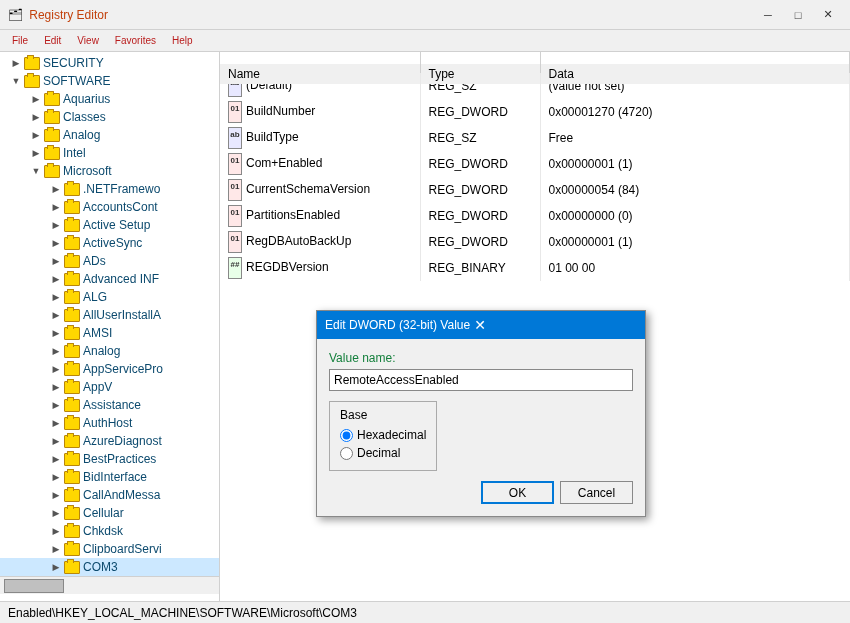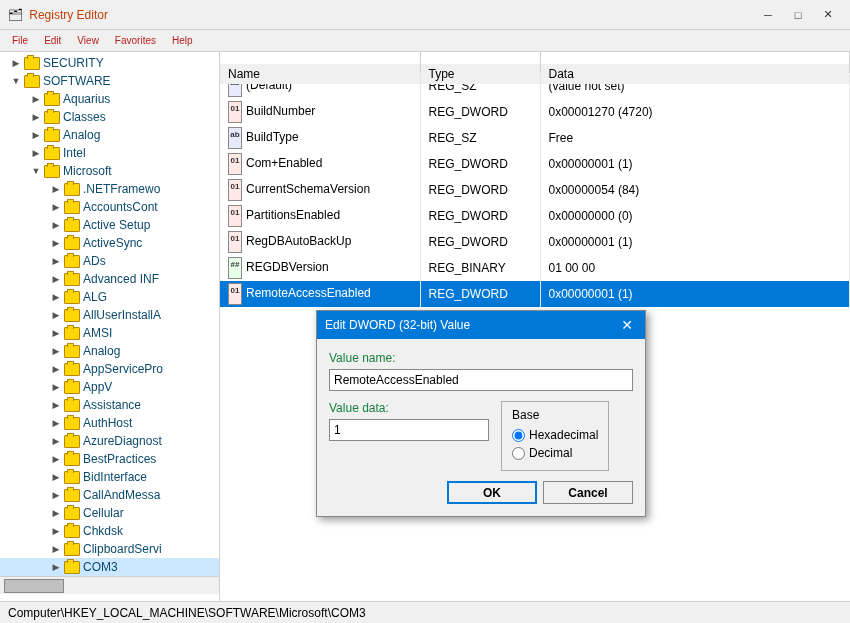--- a/index.html
+++ b/index.html
@@ -200,21 +200,20 @@
       top: 310px;
       left: 316px;
     }
     .dialog-title-bar {
       background: #0078d7;
       color: white;
       height: 28px;
       display: flex;
       align-items: center;
       padding: 0 8px;
-      justify-content: space-between;
     }
     .dialog-title-text { font-size: 12px; }
     .dialog-close-btn {
       width: 20px;
       height: 20px;
       background: transparent;
       border: none;
       color: white;
       font-size: 14px;
       cursor: pointer;
@@ -268,30 +267,29 @@
       margin-bottom: 4px;
       font-size: 12px;
     }
     .dialog-buttons {
       display: flex;
       justify-content: flex-end;
       gap: 6px;
       margin-top: 10px;
     }
     .dialog-btn {
-      width: 90px;
+      width: 73px;
       height: 23px;
       background: #f0f0f0;
       border: 1px solid #888;
       font-size: 12px;
       cursor: pointer;
       display: flex;
       align-items: center;
       justify-content: center;
-      font-weight: bold;
     }
     .dialog-btn.default-btn {
       border: 2px solid #0078d7;
     }
 
     
     .scroll-area {
       height: 18px;
       background: #f0f0f0;
       border-top: 1px solid #d0d0d0;
@@ -555,44 +553,35 @@
           <tr>
             <td><span class="reg-icon dword">01</span>RegDBAutoBackUp</td>
             <td>REG_DWORD</td>
             <td>0x00000001 (1)</td>
           </tr>
           <tr>
             <td><span class="reg-icon binary">##</span>REGDBVersion</td>
             <td>REG_BINARY</td>
             <td>01 00 00</td>
           </tr>
-          <tr class="selected">
-            <td><span class="reg-icon dword">01</span>RemoteAccessEnabled</td>
-            <td>REG_DWORD</td>
-            <td>0x00000001 (1)</td>
-          </tr>
         </tbody>
     </table>
   </div>
 </div>
 
 <div class="dialog-overlay">
   <div class="dialog">
     <div class="dialog-title-bar">
       <span class="dialog-title-text">Edit DWORD (32-bit) Value</span>
       <button class="dialog-close-btn">✕</button>
     </div>
     <div class="dialog-body">
       <div class="dialog-label">Value name:</div>
       <input class="dialog-input" type="text" readonly="" value="RemoteAccessEnabled" style="">
       <div class="dialog-row">
-        <div>
-          <div class="dialog-label">Value data:</div>
-          <input class="dialog-data-input" type="text" value="1" style="">
-        </div>
         <div class="base-group">
           <div class="base-title">Base</div>
           <div class="radio-row">
             <input type="radio" name="base" checked="" style="">
             <span>Hexadecimal</span>
           </div>
           <div class="radio-row">
             <input type="radio" name="base" style="">
             <span>Decimal</span>
           </div>
@@ -600,14 +589,14 @@
       </div>
       <div class="dialog-buttons">
         <button class="dialog-btn default-btn">OK</button>
         <button class="dialog-btn">Cancel</button>
       </div>
     </div>
   </div>
 </div>
 
 <div class="status-bar">
-  <span>Computer\HKEY_LOCAL_MACHINE\SOFTWARE\Microsoft\COM3</span>
+  <span>Enabled\HKEY_LOCAL_MACHINE\SOFTWARE\Microsoft\COM3</span>
 </div>
 
 </body></html>

